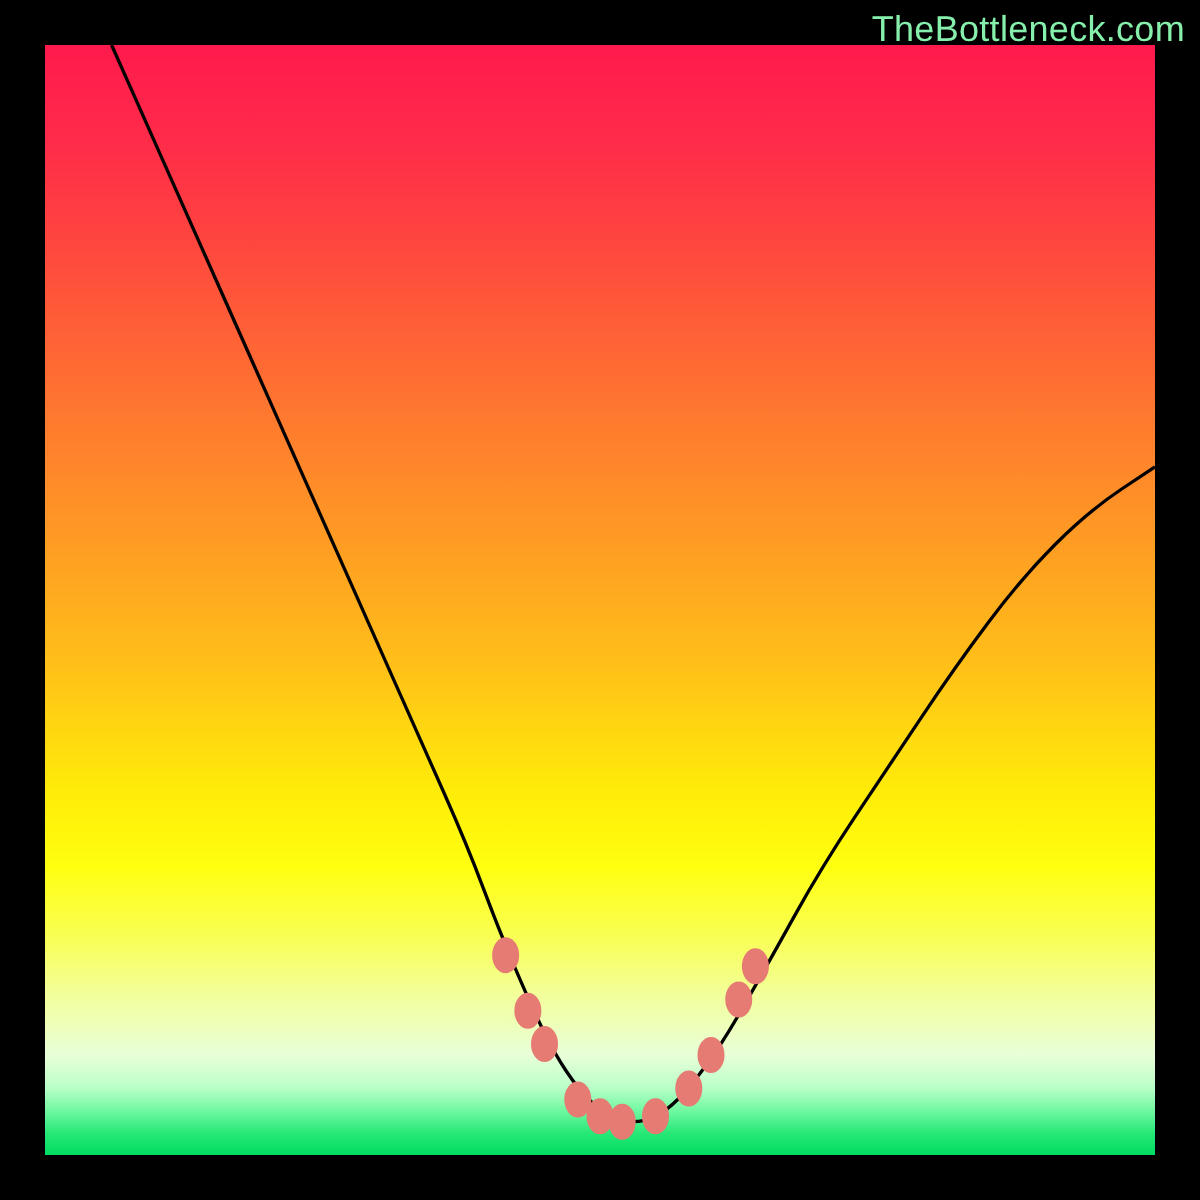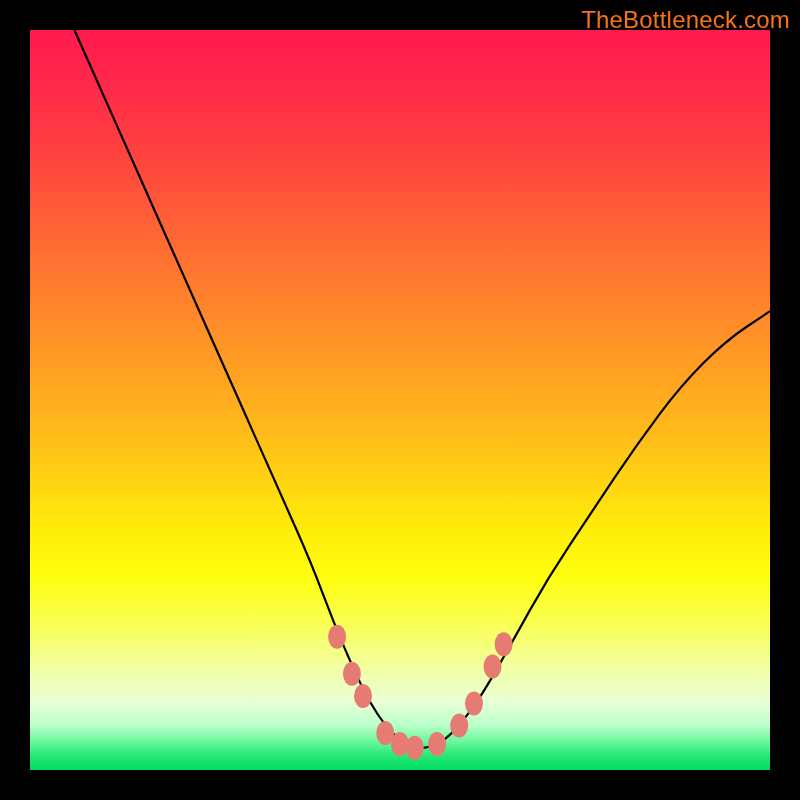--- a/index.html
+++ b/index.html
@@ -41,21 +41,21 @@
       #b8ffc8 94%,
       #70f8a0 96%,
       #28e878 98%,
       #00dc60 100%
     );
   }
   .watermark {
     position: absolute;
     top: 6px;
     right: 10px;
-    color: #f97316;
+    color: #86efac;
     font-size: 24px;
     font-weight: 500;
     letter-spacing: 0.2px;
   }
   svg.curve {
     position: absolute;
     left: 0; top: 0;
     width: 740px;
     height: 740px;
     overflow: visible;

